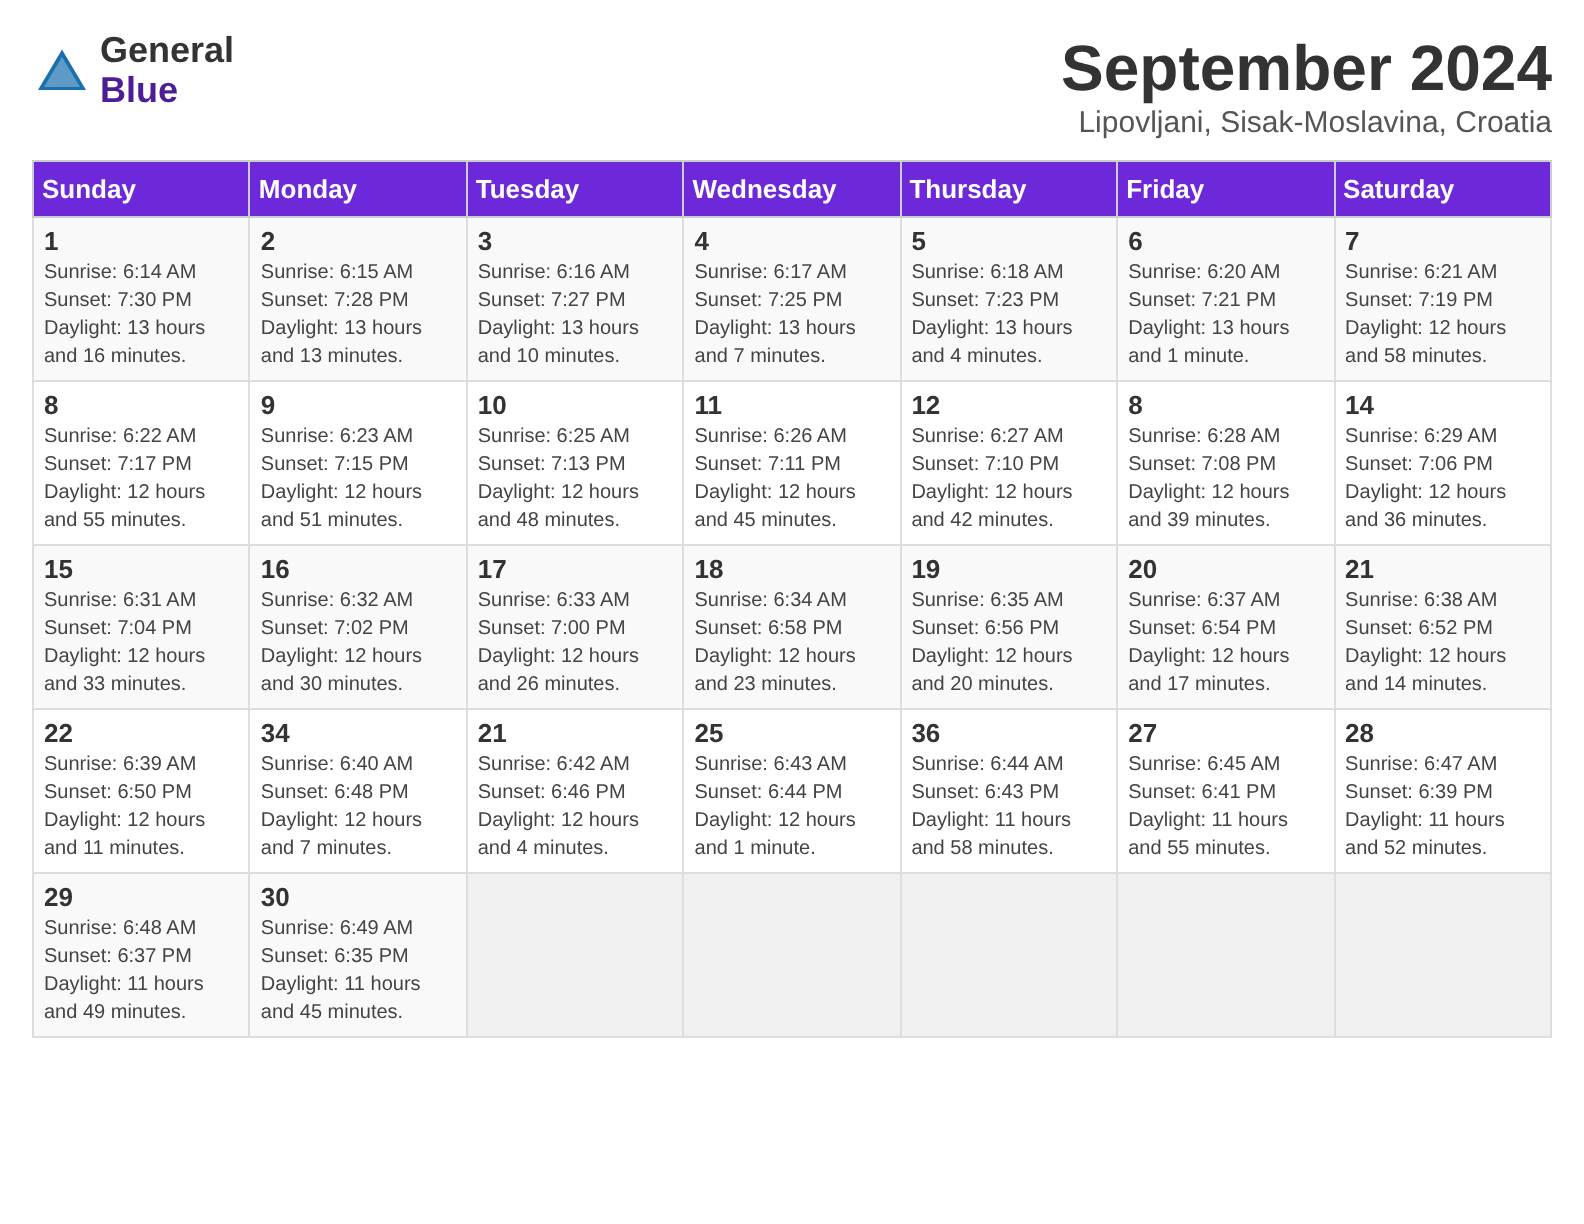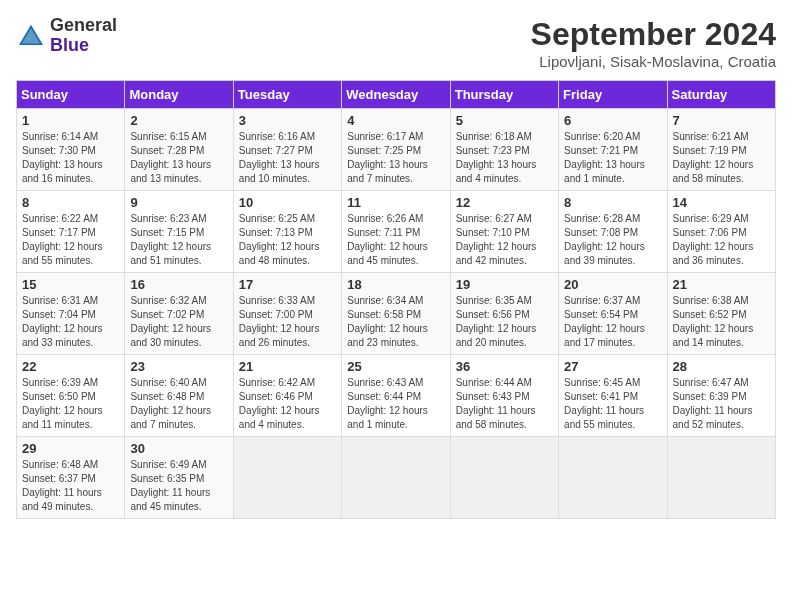--- a/index.html
+++ b/index.html
@@ -219,21 +219,21 @@
         <div class="day-info">Sunrise: 6:38 AM<br>Sunset: 6:52 PM<br>Daylight: 12 hours and 14 minutes.</div>
       </td>
     </tr>
 
     <tr>
       <td>
         <span class="day-num">22</span>
         <div class="day-info">Sunrise: 6:39 AM<br>Sunset: 6:50 PM<br>Daylight: 12 hours and 11 minutes.</div>
       </td>
       <td>
-        <span class="day-num">23</span>
+        <span class="day-num">34</span>
         <div class="day-info">Sunrise: 6:40 AM<br>Sunset: 6:48 PM<br>Daylight: 12 hours and 7 minutes.</div>
       </td>
       <td>
         <span class="day-num">21</span>
         <div class="day-info">Sunrise: 6:42 AM<br>Sunset: 6:46 PM<br>Daylight: 12 hours and 4 minutes.</div>
       </td>
       <td>
         <span class="day-num">25</span>
         <div class="day-info">Sunrise: 6:43 AM<br>Sunset: 6:44 PM<br>Daylight: 12 hours and 1 minute.</div>
       </td>

